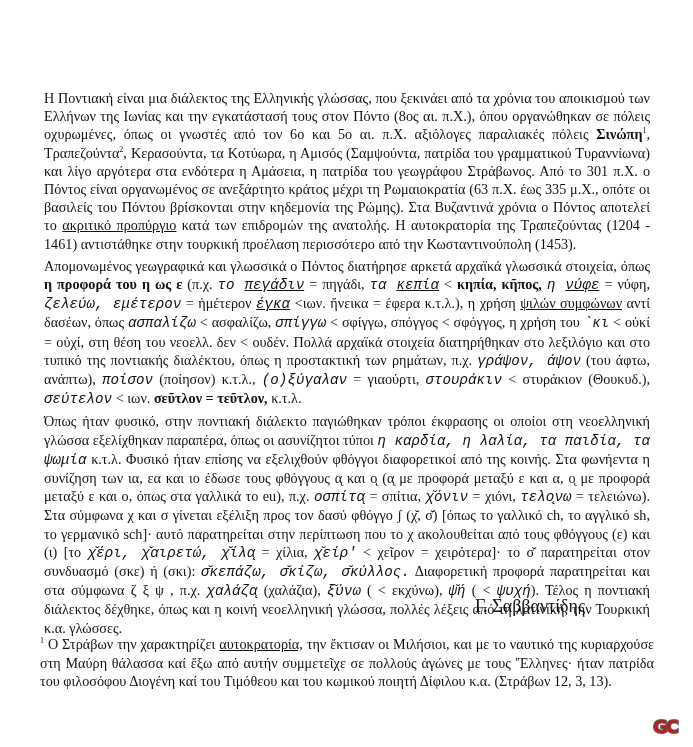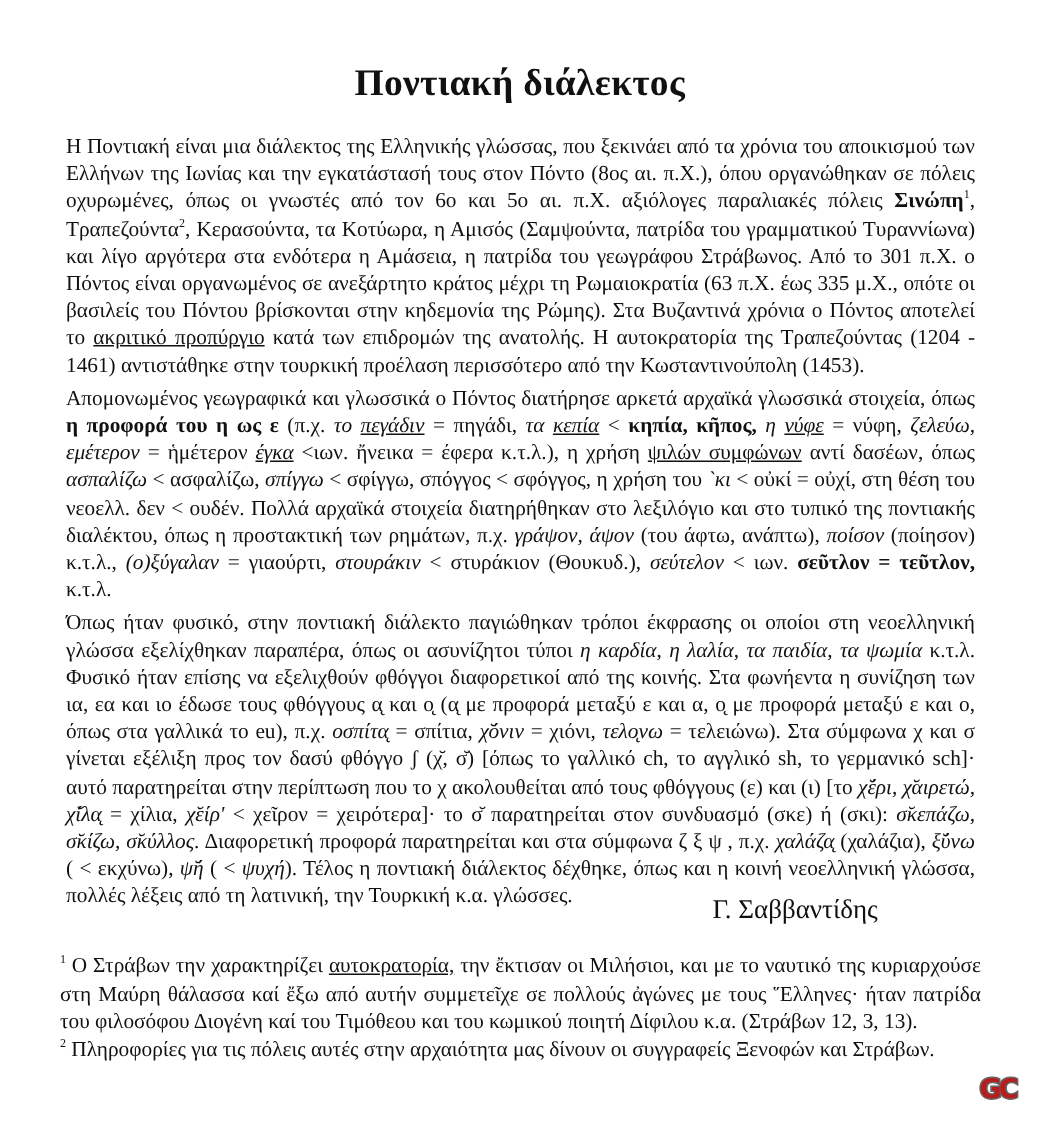--- a/index.html
+++ b/index.html
@@ -12,21 +12,21 @@
   .title {
     position: absolute; top: 42px; left: 0; width: 693px; text-align: center;
     font-size: 25px; font-weight: bold; letter-spacing: 0.2px;
   }
   .body-text {
     position: absolute; left: 40px; top: 85px; width: 614px;
     font-size: 14.2px; line-height: 18.2px; text-align: justify;
   }
   .body-text p { margin: 4px; }
   .u { text-decoration: underline; }
-  .i { font-style: italic; }
+  .i { font-style: italic; font-family: Liberation Mono, monospace; }
   .b { font-weight: bold; }
   .sup { font-size: 8px; vertical-align: super; line-height: 0; }
   .signature {
     position: absolute; left: 475px; top: 596px; font-size: 18px;
   }
   .footnotes {
     position: absolute; left: 40px; top: 635px; width: 614px;
     font-size: 14.2px; line-height: 18.5px; text-align: justify;
   }
   .footnotes p { margin: 0; }
@@ -36,29 +36,27 @@
     color: #b91c1c; letter-spacing: -2px;
     -webkit-text-stroke: 2px #666;
     paint-order: stroke fill;
     line-height: 22px;
   }
 </style>
 </head>
 <body>
 
 <div class="page">
-  <div class="title">Ποντιακή διάλεκτος</div>
 
   <div class="body-text">
     <p><span class="">Η Ποντιακή είναι  μια διάλεκτος της Ελληνικής γλώσσας, που ξεκινάει από τα χρόνια του αποικισμού των Ελλήνων της Ιωνίας και την εγκατάστασή τους στον Πόντο (8ος αι. π.Χ.), όπου οργανώθηκαν σε πόλεις οχυρωμένες, όπως οι γνωστές από τον 6ο και 5ο αι. π.Χ. αξιόλογες παραλιακές πόλεις </span><span class="b">Σινώπη</span><span class="sup">1</span><span class="">, Τραπεζούντα</span><span class="sup">2</span><span class="">, Κερασούντα, τα Κοτύωρα, η Αμισός (Σαμψούντα, πατρίδα του γραμματικού  Τυραννίωνα) και λίγο αργότερα στα ενδότερα η Αμάσεια, η πατρίδα του γεωγράφου Στράβωνος. Από το 301 π.Χ. ο Πόντος είναι οργανωμένος σε ανεξάρτητο κράτος μέχρι τη Ρωμαιοκρατία (63 π.Χ. έως 335 μ.Χ., οπότε οι βασιλείς του Πόντου βρίσκονται στην κηδεμονία της Ρώμης). Στα Βυζαντινά χρόνια ο Πόντος αποτελεί το </span><span class="u">ακριτικό προπύργιο</span><span class=""> κατά των επιδρομών της ανατολής. Η αυτοκρατορία της Τραπεζούντας (1204 - 1461) αντιστάθηκε στην τουρκική προέλαση περισσότερο από την Κωσταντινούπολη (1453).</span></p>
     <p><span class="">Απομονωμένος γεωγραφικά και γλωσσικά ο Πόντος διατήρησε αρκετά αρχαϊκά γλωσσικά στοιχεία, όπως </span><span class="b">η προφορά του η ως ε</span><span class=""> (π.χ. </span><span class="i">το </span><span class="i u">πεγάδιν</span><span class="">  = πηγάδι, </span><span class="i">τα </span><span class="i u">κεπία</span><span class=""> &lt; </span><span class="b">κηπία, κῆπος,</span><span class=""> </span><span class="i">η </span><span class="i u">νύφε</span><span class=""> = νύφη, </span><span class="i">ζελεύω, εμέτερον</span><span class="">  = ἡμέτερον  </span><span class="i u">έγκα</span><span class=""> &lt;ιων. ἤνεικα = έφερα κ.τ.λ.), η χρήση </span><span class="u">ψιλών συμφώνων</span><span class=""> αντί δασέων, όπως </span><span class="i">ασπαλίζω</span><span class=""> &lt; ασφαλίζω, </span><span class="i">σπίγγω</span><span class=""> &lt; σφίγγω, σπόγγος &lt; σφόγγος, η χρήση του </span><span class="i">`κι</span><span class=""> &lt; οὐκί = οὐχί, στη θέση του νεοελλ.  δεν &lt; ουδέν. Πολλά αρχαϊκά στοιχεία διατηρήθηκαν στο λεξιλόγιο και στο τυπικό της ποντιακής διαλέκτου, όπως η προστακτική των ρημάτων, π.χ. </span><span class="i">γράψον, άψον</span><span class=""> (του άφτω, ανάπτω), </span><span class="i">ποίσον</span><span class=""> (ποίησον) κ.τ.λ., </span><span class="i">(ο)ξύγαλαν</span><span class=""> = γιαούρτι, </span><span class="i">στουράκιν</span><span class=""> &lt; στυράκιον (Θουκυδ.), </span><span class="i">σεύτελον</span><span class=""> &lt; ιων. </span><span class="b">σεῦτλον = τεῦτλον,</span><span class=""> κ.τ.λ.</span></p>
     <p><span class="">Όπως ήταν φυσικό, στην ποντιακή διάλεκτο παγιώθηκαν τρόποι έκφρασης οι οποίοι στη νεοελληνική γλώσσα εξελίχθηκαν παραπέρα, όπως οι ασυνίζητοι τύποι </span><span class="i">η καρδία, η λαλία, τα παιδία, τα ψωμία</span><span class=""> κ.τ.λ. Φυσικό ήταν επίσης να εξελιχθούν φθόγγοι διαφορετικοί από της κοινής. Στα φωνήεντα η συνίζηση των ια, εα και ιο έδωσε τους φθόγγους α̨ και ο̨ (α̨ με προφορά μεταξύ ε και α, ο̨ με προφορά μεταξύ ε και ο, όπως στα γαλλικά το eu), π.χ. </span><span class="i">οσπίτα̨</span><span class=""> = σπίτια, </span><span class="i">χ̆όνιν</span><span class="">  = χιόνι, </span><span class="i">τελο̨νω</span><span class="">  = τελειώνω). Στα σύμφωνα χ και σ γίνεται εξέλιξη προς τον δασύ φθόγγο ʃ (χ̆, σ̆) [όπως το γαλλικό ch, το αγγλικό sh, το γερμανικό sch]· αυτό παρατηρείται στην περίπτωση που το χ ακολουθείται από τους φθόγγους (ε) και (ι) [το </span><span class="i">χ̆έρι, χ̆αιρετώ, χ̆ίλα̨</span><span class=""> = χίλια, </span><span class="i">χ̆είρ'</span><span class=""> &lt; χεῖρον = χειρότερα]· το σ̆ παρατηρείται στον συνδυασμό (σκε) ή (σκι): </span><span class="i">σ̆κεπάζω, σ̆κίζω, σ̆κύλλος.</span><span class=""> Διαφορετική προφορά παρατηρείται και στα σύμφωνα ζ ξ ψ , π.χ. </span><span class="i">χαλάζα̨</span><span class=""> (χαλάζια), </span><span class="i">ξ̆ύνω</span><span class=""> ( &lt; εκχύνω), </span><span class="i">ψ̆ή</span><span class=""> ( &lt; </span><span class="i">ψυχή</span><span class="">). Τέλος η ποντιακή διάλεκτος δέχθηκε, όπως και η κοινή νεοελληνική γλώσσα, πολλές λέξεις από τη λατινική, την Τουρκική κ.α. γλώσσες.</span></p>
   </div>
 
   <div class="signature">Γ. Σαββαντίδης</div>
 
   <div class="footnotes">
     <p><span class="sup">1</span><span class=""> Ο Στράβων την χαρακτηρίζει </span><span class="u">αυτοκρατορία,</span><span class=""> την ἔκτισαν οι Μιλήσιοι, και με το ναυτικό  της κυριαρχούσε στη Μαύρη θάλασσα καί ἔξω από αυτήν συμμετεῖχε σε πολλούς ἀγώνες με τους Ἕλληνες· ήταν πατρίδα του φιλοσόφου Διογένη καί του Τιμόθεου και του κωμικού ποιητή Δίφιλου κ.α. (Στράβων 12, 3, 13).</span></p>
-    <p><span class="sup">2</span><span class=""> Πληροφορίες για τις πόλεις αυτές στην αρχαιότητα μας δίνουν οι συγγραφείς Ξενοφών και Στράβων.</span></p>
   </div>
 
   <div class="logo">GC</div>
 </div>
 
 </body></html>

